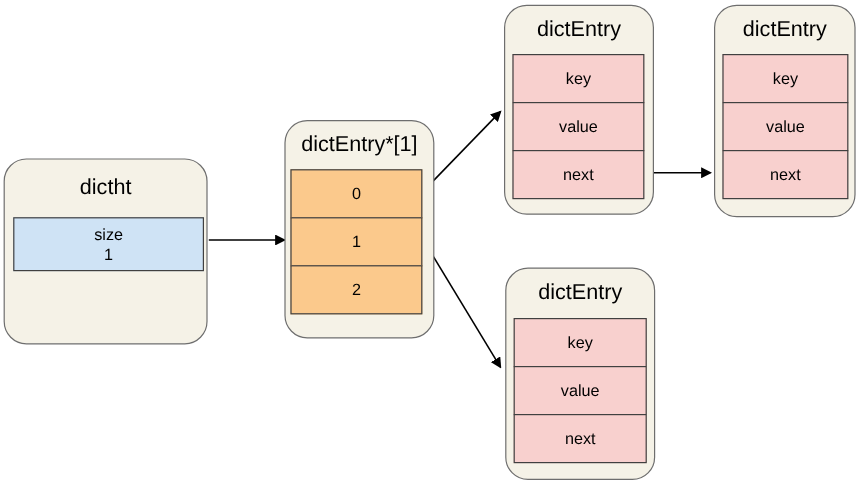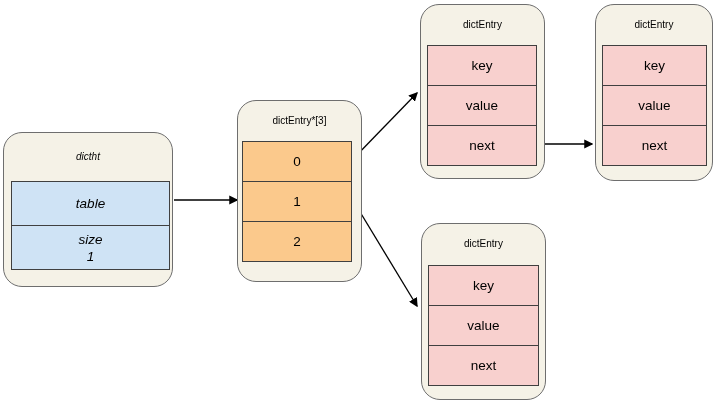--- a/index.html
+++ b/index.html
@@ -9,21 +9,21 @@
   .node{
     position:absolute;
     background:#f5f2e7;
     border:1.5px solid #6e6e6e;
     border-radius:19px;
     box-sizing:border-box;
   }
   .node-title{
     position:absolute;left:0;right:0;top:0;
     display:flex;align-items:center;justify-content:center;
-    font-size:10px;
+    font-size:18px;
   }
   .cells{position:absolute;}
   .cell{
     box-sizing:border-box;
     border:1px solid #404040;
     margin-top:-1px;
     display:flex;align-items:center;justify-content:center;
     text-align:center;
     white-space:pre-line;
     font-size:13.5px;
@@ -44,31 +44,30 @@
       <marker id="ah" viewBox="0 0 10 10" refX="8.5" refY="5" markerWidth="7" markerHeight="7" orient="auto-start-reverse">
         <path d="M0 0 L10 5 L0 10 z" fill="#000"></path>
       </marker>
     </defs>
     <line x1="174" y1="200" x2="237" y2="200" stroke="#000" stroke-width="1.3" marker-end="url(#ah)"></line>
     <line x1="354" y1="158" x2="417" y2="93" stroke="#000" stroke-width="1.3" marker-end="url(#ah)"></line>
     <line x1="354" y1="202" x2="417" y2="306" stroke="#000" stroke-width="1.3" marker-end="url(#ah)"></line>
     <line x1="540" y1="144" x2="592" y2="144" stroke="#000" stroke-width="1.3" marker-end="url(#ah)"></line>
   </svg>
 
-  <div class="node" style="left:3px; top:132px; width:170px; height:155px;font-style:italic;">
+  <div class="node" style="left:3px; top:132px; width:170px; height:155px;">
     <div class="node-title" style="height:46px;">dictht</div>
     <div class="cells" style="top:46px; left:7px; right:2px;">
-      <div class="cell cell-blue">table</div>
       <div class="cell cell-blue">size
 1</div>
     </div>
   </div>
 
   <div class="node" style="left:237px; top:100px; width:125px; height:182px;">
-    <div class="node-title" style="height:38px;">dictEntry*[3]</div>
+    <div class="node-title" style="height:38px;">dictEntry*[1]</div>
     <div class="cells" style="top:38px; left:4px; right:9px;">
       <div class="cell cell-orange">0</div>
       <div class="cell cell-orange">1</div>
       <div class="cell cell-orange">2</div>
     </div>
   </div>
 
   <div class="node" style="left:420px; top:4px; width:125px; height:175px;">
     <div class="node-title" style="height:38px;">dictEntry</div>
     <div class="cells" style="top:38px; left:6px; right:7px;">

